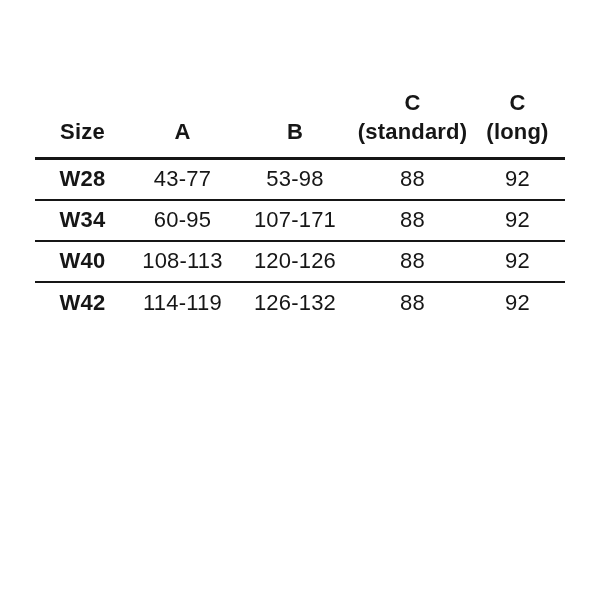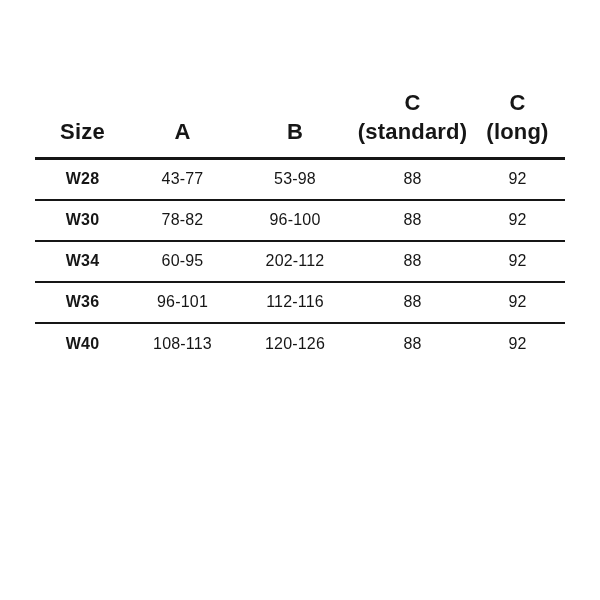--- a/index.html
+++ b/index.html
@@ -44,21 +44,21 @@
   th .hdr-line { display: block; }
 
   tbody tr {
     height: 41px;
     border-bottom: 2px solid #161616;
   }
   tbody tr:last-child {
     border-bottom: none;
   }
   tbody td {
-    font-size: 16px;
+    font-size: 22px;
     text-align: center;
     vertical-align: middle;
     padding: 0;
     letter-spacing: 0.2px;
   }
   tbody td.size-col {
     font-weight: 700;
   }
 </style>
 </head>
@@ -96,42 +96,35 @@
     </thead>
     <tbody>
       <tr>
         <td class="size-col">W28</td>
         <td>43-77</td>
         <td>53-98</td>
         <td>88</td>
         <td>92</td>
       </tr>
       <tr>
-        <td class="size-col">W30</td>
-        <td>78-82</td>
-        <td>96-100</td>
-        <td>88</td>
-        <td>92</td>
-      </tr>
-      <tr>
         <td class="size-col">W34</td>
         <td>60-95</td>
-        <td>202-112</td>
-        <td>88</td>
-        <td>92</td>
-      </tr>
-      <tr>
-        <td class="size-col">W36</td>
-        <td>96-101</td>
-        <td>112-116</td>
+        <td>107-171</td>
         <td>88</td>
         <td>92</td>
       </tr>
       <tr>
         <td class="size-col">W40</td>
         <td>108-113</td>
         <td>120-126</td>
         <td>88</td>
         <td>92</td>
       </tr>
+      <tr>
+        <td class="size-col">W42</td>
+        <td>114-119</td>
+        <td>126-132</td>
+        <td>88</td>
+        <td>92</td>
+      </tr>
     </tbody>
   </table>
 </div>
 
 </body></html>

